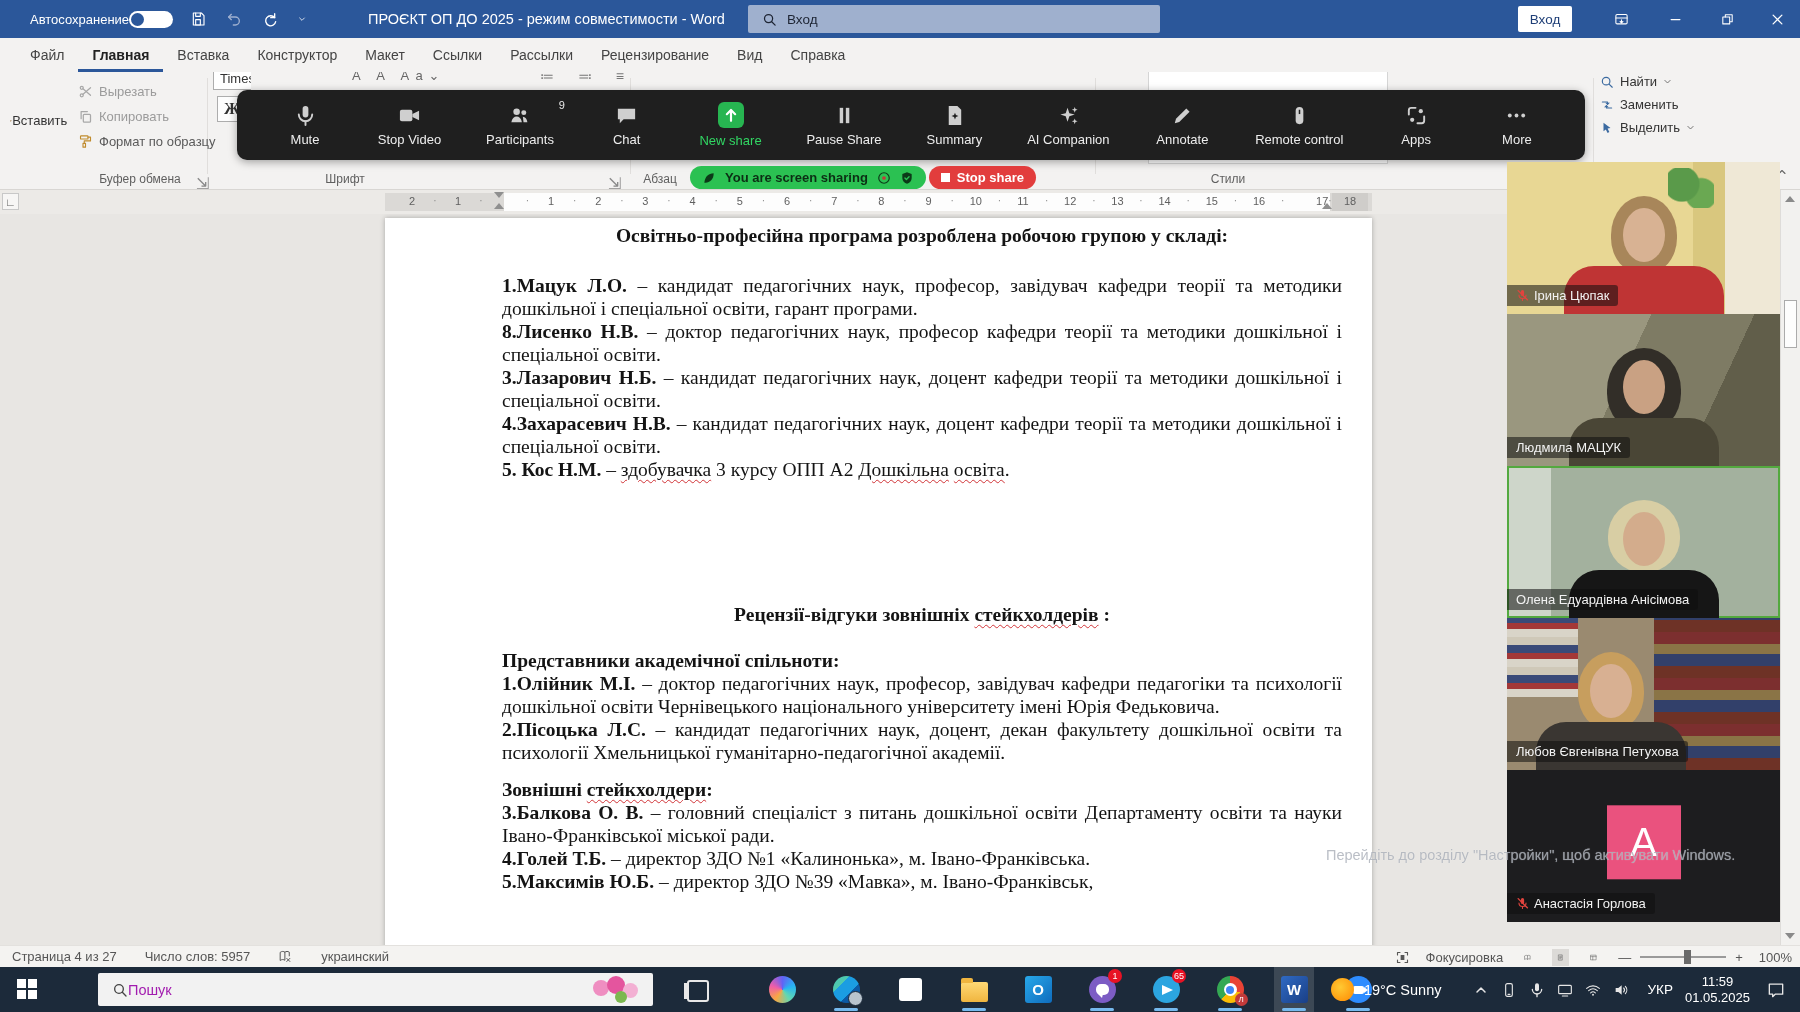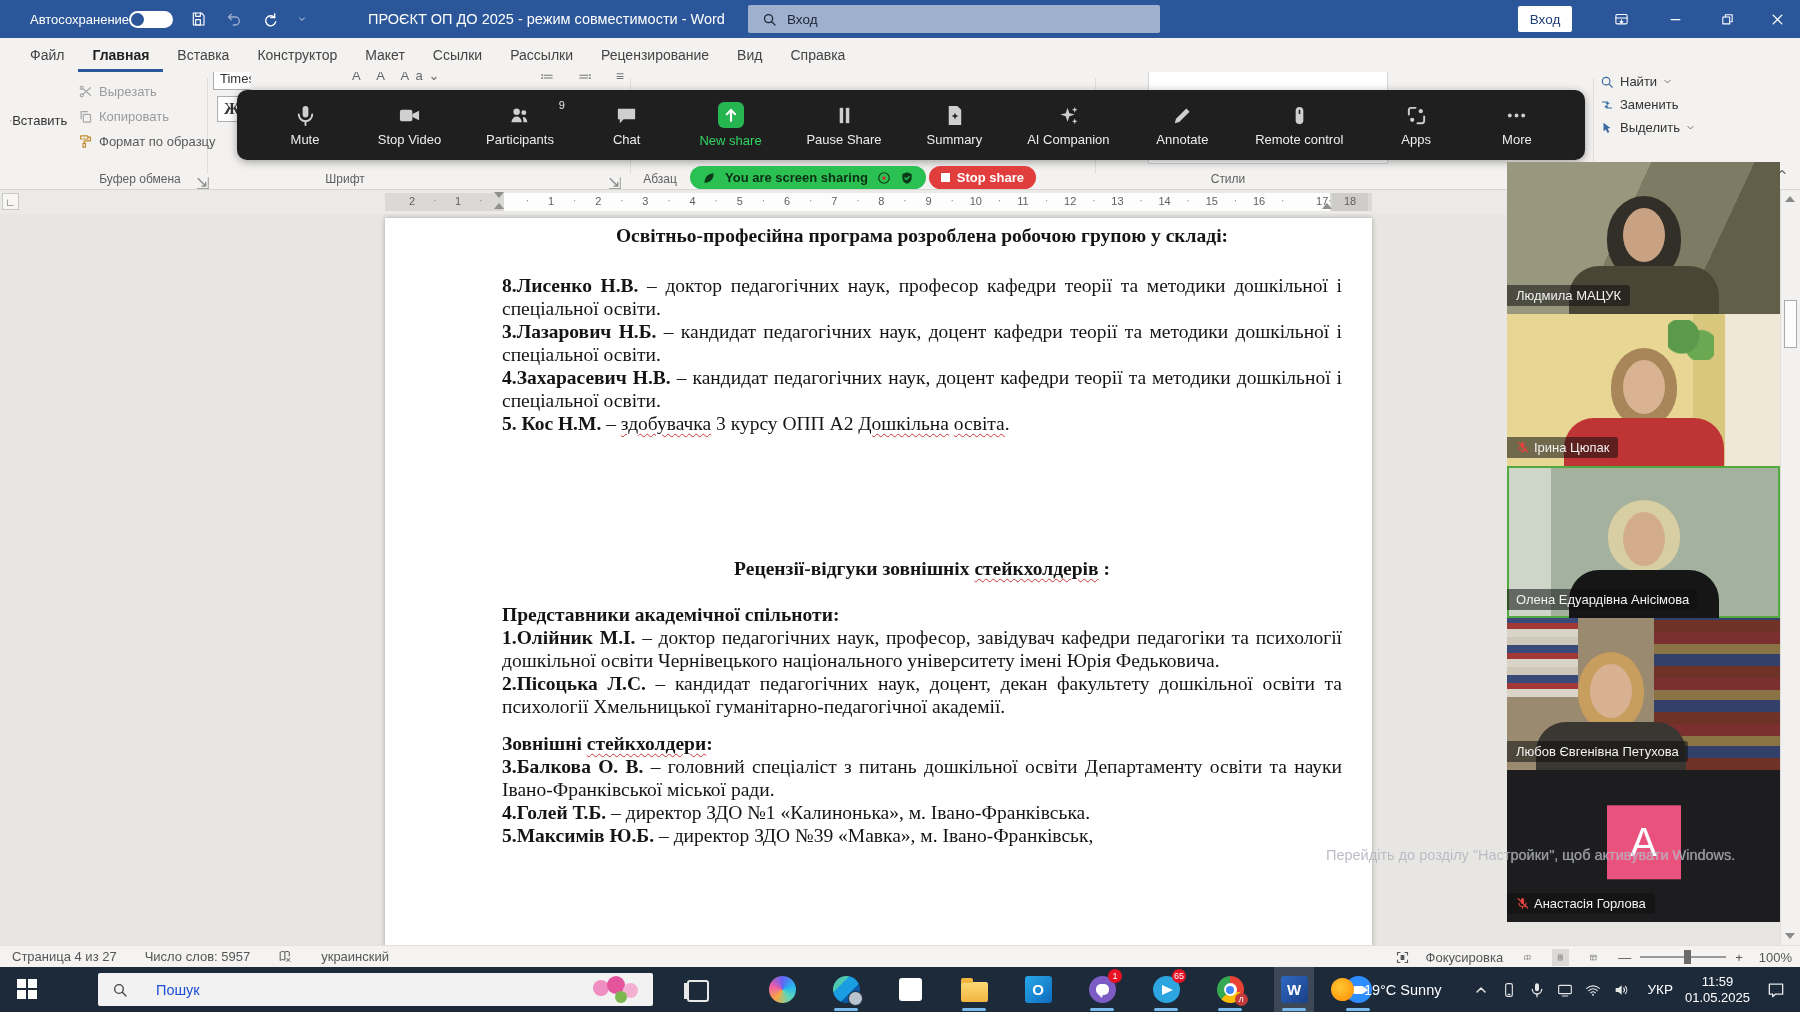--- a/index.html
+++ b/index.html
@@ -166,21 +166,21 @@
   .zslider{display:flex;align-items:center;gap:9px;color:#565656;}
   .ztrack{position:relative;width:86px;height:2px;background:#9a9a9a;}
   .zthumb{position:absolute;left:44px;top:-6px;width:7px;height:14px;background:#6a6a6a;}
 
   
   .taskbar{position:absolute;left:0;top:967px;width:1800px;height:45px;background:#1c2a3a;z-index:18;}
   .startbtn{position:absolute;left:12px;top:7px;width:30px;height:30px;display:flex;align-items:center;justify-content:center;}
   .winlogo{display:grid;grid-template-columns:9px 9px;grid-template-rows:9px 9px;gap:2px;}
   .winlogo i{background:#fff;}
   .tbsearch{position:absolute;left:98px;top:6px;width:555px;height:33px;background:#f2f2f2;border-radius:2px;
-            display:flex;align-items:center;gap:28px;padding-left:14px;font-size:14.5px;color:#1d4ed8;}
+            display:flex;align-items:center;gap:0;padding-left:14px;font-size:14.5px;color:#a21caf;}
   .tbsearch .ic{width:16px;height:16px;color:#444;}
   .flowers{position:absolute;right:4px;top:1px;width:64px;height:31px;}
   .flowers i{position:absolute;border-radius:50%;}
   .tvbtn{position:absolute;left:684px;top:10px;width:26px;height:26px;}
   .tvi{display:block;width:18px;height:18px;border:2px solid #e8e8e8;border-radius:3px;margin:3px;
        box-shadow:-6px 0 0 -3px #e8e8e8;}
   .apps{position:absolute;left:762px;top:0;height:45px;display:flex;gap:24px;}
   .appcell{position:relative;width:40px;height:45px;display:flex;align-items:center;justify-content:center;}
   .appcell.active{background:rgba(255,255,255,.14);}
   .appcell.running::after{content:'';position:absolute;left:8px;bottom:1px;width:24px;height:3px;background:#76b9ed;border-radius:2px;}
@@ -646,20 +646,21 @@
     <i class="rmark bot" data-interactable="true"></i>
     <i class="rmark right" data-interactable="true"></i>
     <div class="lbox" data-interactable="true">∟</div>
   </div>
 
   <div class="canvas" data-interactable="false">
     <div class="docpage" data-interactable="true">
       <div id="doc-content" data-interactable="false">
           <div class="para center-bold" data-interactable="true"><span class="b" data-interactable="false">Освітньо-професійна програма розроблена робочою групою у складі:</span></div>
           <div data-interactable="true" style="height: 27px;"></div>
+          <div class="para body" data-interactable="true"><span class="b" data-interactable="false">1.Мацук Л.О.</span><span data-interactable="false"> – кандидат педагогічних наук, професор, завідувач кафедри теорії та методики дошкільної і спеціальної освіти, гарант програми.</span></div>
           <div class="para body" data-interactable="true"><span class="b" data-interactable="false">8.Лисенко Н.В.</span><span data-interactable="false"> – доктор педагогічних наук, професор кафедри теорії та методики дошкільної і спеціальної освіти.</span></div>
           <div class="para body" data-interactable="true"><span class="b" data-interactable="false">3.Лазарович Н.Б.</span><span data-interactable="false"> – кандидат педагогічних наук, доцент кафедри теорії та методики дошкільної і спеціальної освіти.</span></div>
           <div class="para body" data-interactable="true"><span class="b" data-interactable="false">4.Захарасевич Н.В.</span><span data-interactable="false"> – кандидат педагогічних наук, доцент кафедри теорії та методики дошкільної і спеціальної освіти.</span></div>
           <div class="para body" data-interactable="true"><span class="b" data-interactable="false">5. Кос Н.М.</span><span data-interactable="false"> – </span><span class="sq" data-interactable="false">здобувачка</span><span data-interactable="false"> 3 курсу ОПП А2 </span><span class="sq" data-interactable="false">Дошкільна</span><span data-interactable="false"> </span><span class="sq" data-interactable="false">освіта</span><span data-interactable="false">.</span></div>
           <div data-interactable="true" style="height: 122px;"></div>
           <div class="para center-bold" data-interactable="true"><span class="b" data-interactable="false">Рецензії-відгуки зовнішніх </span><span class="b sq" data-interactable="false">стейкхолдерів</span><span class="b" data-interactable="false"> :</span></div>
           <div data-interactable="true" style="height: 23px;"></div>
           <div class="para body" data-interactable="true"><span class="b" data-interactable="false">Представники академічної спільноти:</span></div>
           <div class="para body" data-interactable="true"><span class="b" data-interactable="false">1.Олійник М.І.</span><span data-interactable="false"> – доктор педагогічних наук, професор, завідувач кафедри педагогіки та психології дошкільної освіти Чернівецького національного університету імені Юрія Федьковича.</span></div>
           <div class="para body" data-interactable="true"><span class="b" data-interactable="false">2.Пісоцька Л.С.</span><span data-interactable="false"> – кандидат педагогічних наук, доцент, декан факультету дошкільної освіти та психології Хмельницької гуманітарно-педагогічної академії.</span></div>
@@ -673,49 +674,49 @@
   </div>
 
   <div class="wscroll" data-interactable="true">
     <i class="arr up" data-interactable="true"></i>
     <div class="thumb" data-interactable="true"></div>
     <i class="arr dn" data-interactable="true"></i>
   </div>
 
   <div class="vpanel" data-interactable="false">
 
-  <div class="vtile scene-olive" data-interactable="true">
-        <div class="person" data-interactable="false">
-          <div class="hair"></div>
-          <div class="face"></div>
-          <div class="vbody"></div>
-        </div>
-
-        <div class="nametag" data-interactable="false">
-
-          <span>Людмила МАЦУК</span>
-        </div>
-      </div>
-      <div class="vtile scene-yellow" data-interactable="true">
+  <div class="vtile scene-yellow" data-interactable="true">
         <div class="person" data-interactable="false">
           <div class="hair"></div>
           <div class="face"></div>
           <div class="vbody"></div>
         </div>
 
         <div class="nametag" data-interactable="false">
           <span class="mute-ic">
             <svg viewBox="0 0 24 24" width="100%" height="100%" fill="none" stroke="#e0443e" stroke-width="2" stroke-linecap="round">
               <rect x="9" y="2" width="6" height="11" rx="3" fill="#e0443e" stroke="none"></rect>
               <path d="M5.5 11a6.5 6.5 0 0 0 13 0"></path>
               <path d="M12 17.5v3.5"></path>
               <path d="M4 3l17 17" stroke-width="2.6"></path>
             </svg>
           </span>
           <span>Ірина Цюпак</span>
+        </div>
+      </div>
+      <div class="vtile scene-olive" data-interactable="true">
+        <div class="person" data-interactable="false">
+          <div class="hair"></div>
+          <div class="face"></div>
+          <div class="vbody"></div>
+        </div>
+
+        <div class="nametag" data-interactable="false">
+
+          <span>Людмила МАЦУК</span>
         </div>
       </div>
       <div class="vtile speaking scene-green" data-interactable="true">
         <div class="person" data-interactable="false">
           <div class="hair"></div>
           <div class="face"></div>
           <div class="vbody"></div>
         </div>
 
         <div class="nametag" data-interactable="false">

